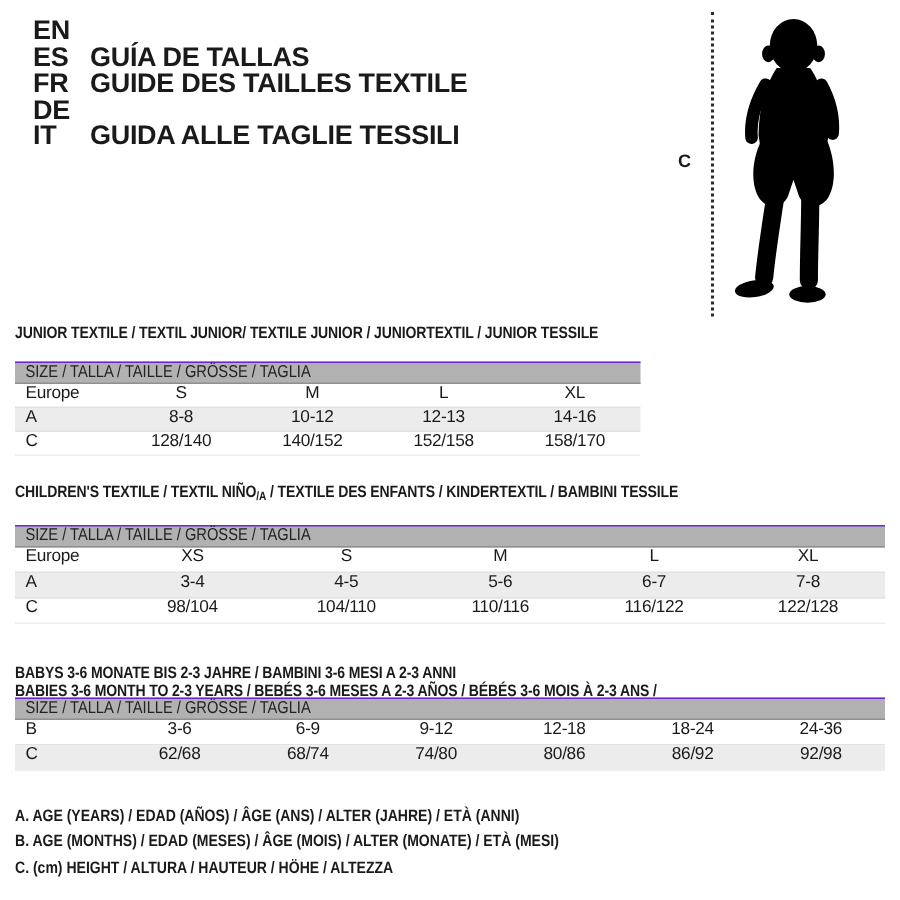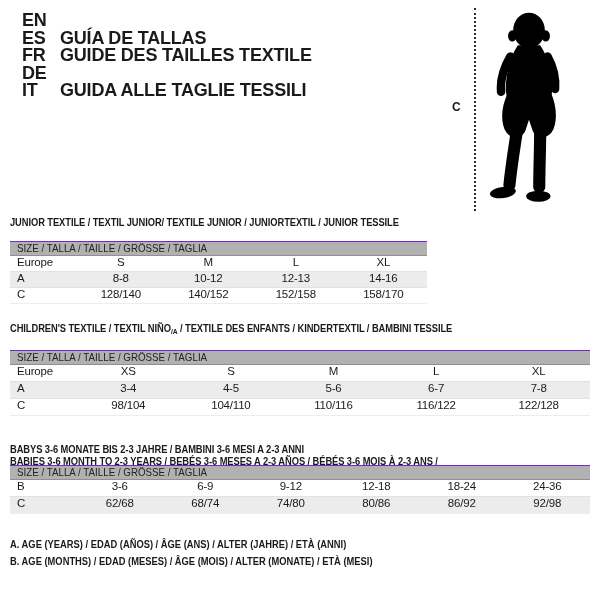--- a/index.html
+++ b/index.html
@@ -177,15 +177,16 @@
       <span class="vcell">74/80</span>
       <span class="vcell">80/86</span>
       <span class="vcell">86/92</span>
       <span class="vcell">92/98</span>
     </div>
   </div>
 
   <div class="footnotes">
     <div><span class="cond">A. AGE (YEARS) / EDAD (AÑOS) / ÂGE (ANS) / ALTER (JAHRE) / ETÀ (ANNI)</span></div>
     <div><span class="cond">B. AGE (MONTHS) / EDAD (MESES) / ÂGE (MOIS) / ALTER (MONATE) / ETÀ (MESI)</span></div>
+    <div><span class="cond">C. (cm) HEIGHT / ALTURA / HAUTEUR / HÖHE / ALTEZZA</span></div>
   </div>
 
 </div>
 
 </body></html>

